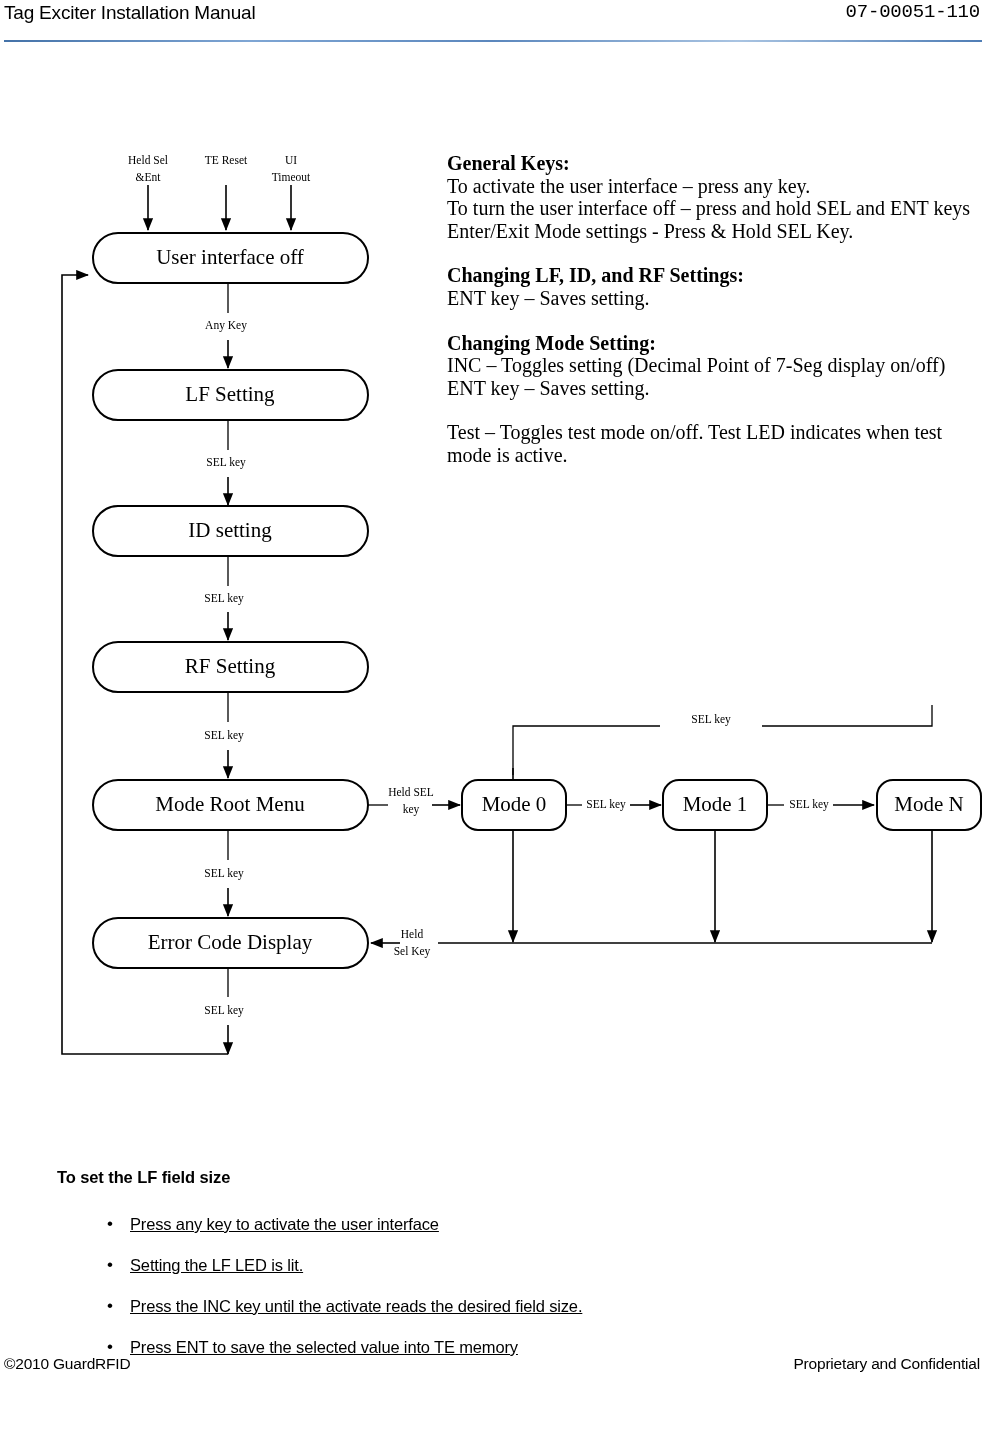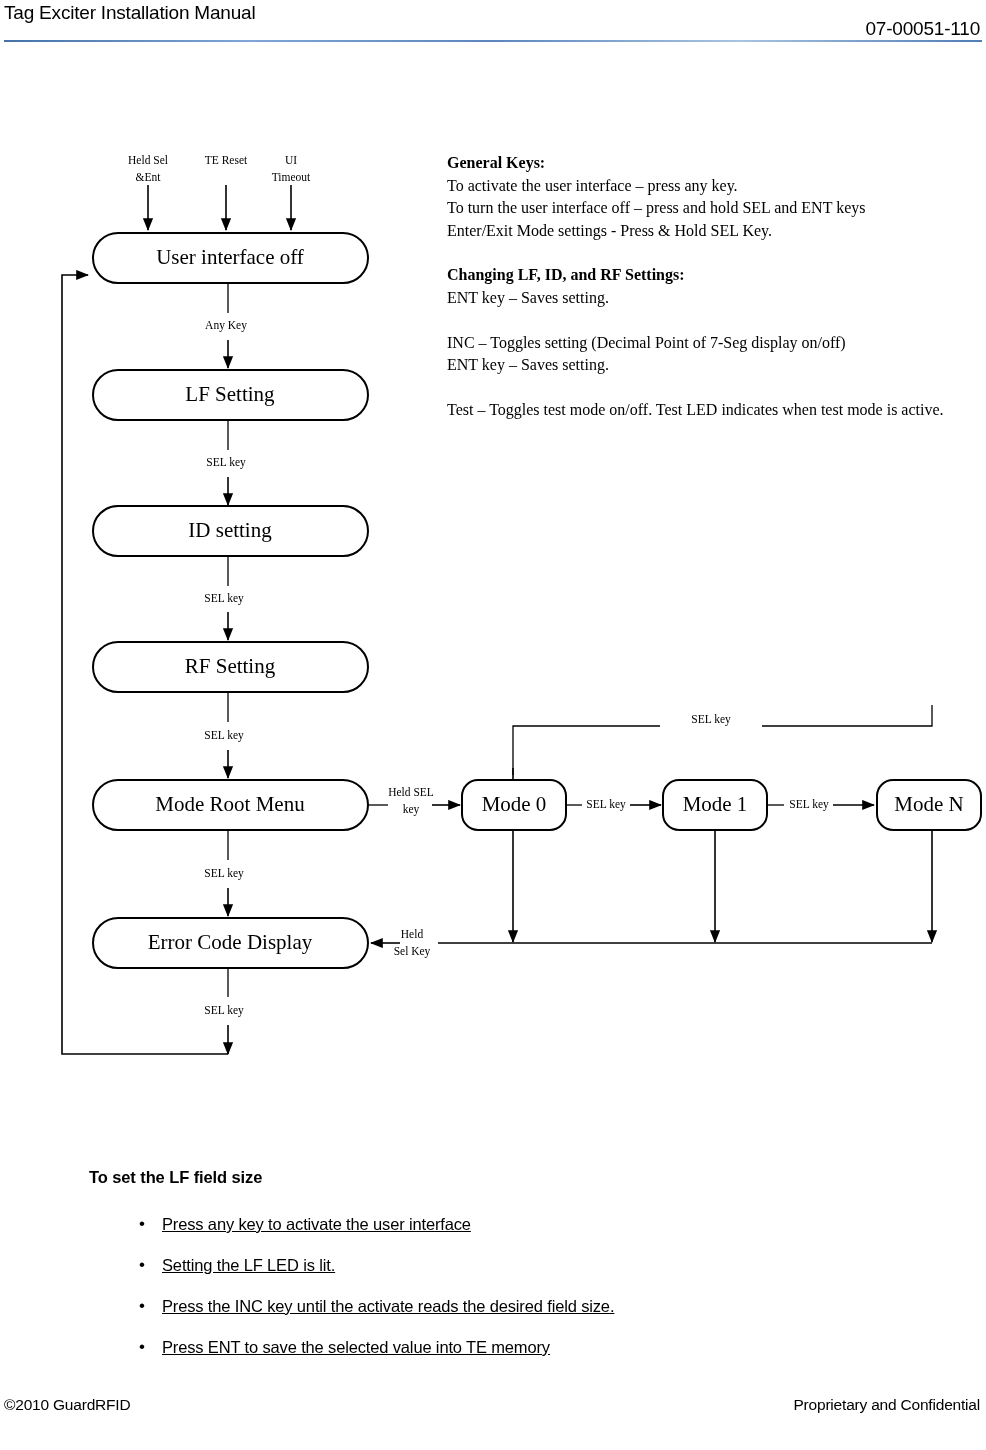--- a/index.html
+++ b/index.html
@@ -25,24 +25,25 @@
   }
   #header-title {
     position: absolute;
     left: 4px; top: 2px;
     font-size: 19px;
     letter-spacing: -0.2px;
     white-space: nowrap;
   }
   #header-docnum {
     position: absolute;
-    right: 6px; top: 18px;
+    right: 6px; top: 1px;
     font-size: 19px;
     letter-spacing: -0.2px;
     white-space: nowrap;
+    font-family: Liberation Mono, monospace;
   }
   #header-rule {
     position: absolute;
     left: 4px; top: 40px;
     width: 978px;
     height: 2px;
     background: linear-gradient(to right, #4472a8, #7fa6d4, #5b87bd, #a9c4e2, #4f7db5);
   }
 
   
@@ -83,32 +84,31 @@
     stroke-width: 1.3;
     fill: none;
   }
 
   
   #notes {
     position: absolute;
     left: 447px; top: 152px;
     width: 525px;
     font-family: "Liberation Serif", serif;
-    font-size: 16px;
+    font-size: 20px;
     line-height: 22.6px;
   }
   #notes .h { font-weight: bold; }
   #notes .gap { height: 22px; }
 
   
   #lf-section {
     position: absolute;
     left: 57px; top: 1168px;
     width: 880px;
-    margin-left: 32px;
   }
   #lf-heading {
     font-size: 16.5px;
     font-weight: bold;
     letter-spacing: -0.1px;
   }
   #lf-list {
     margin: 28px 0 0 0;
     padding: 0;
     list-style: none;
@@ -125,21 +125,21 @@
     content: "\2022";
     position: absolute;
     left: 50px;
     top: -1px;
     font-size: 17px;
   }
 
   
   #footer {
     position: absolute;
-    left: 0; top: 1392px;
+    left: 0; top: 1351px;
     width: 986px;
     height: 40px;
   }
   #footer-left {
     position: absolute;
     left: 4px; top: 4px;
     font-size: 15.5px;
     letter-spacing: -0.2px;
   }
   #footer-right {
@@ -308,20 +308,21 @@
     <div>To turn the user interface off – press and hold SEL and ENT keys</div>
     <div>Enter/Exit Mode settings - Press &amp; Hold SEL Key.</div>
   </div>
   <div class="gap"></div>
   <div>
     <div class="h">Changing LF, ID, and RF Settings:</div>
     <div>ENT key – Saves setting.</div>
   </div>
   <div class="gap"></div>
   <div>
+    <div class="h">Changing Mode Setting:</div>
     <div>INC – Toggles setting (Decimal Point of 7-Seg display on/off)</div>
     <div>ENT  key – Saves setting.</div>
   </div>
   <div class="gap"></div>
   <div>
     <div>Test – Toggles test mode on/off. Test LED indicates when test mode is active.</div>
   </div>
 </div>
 
 <div id="lf-section">

